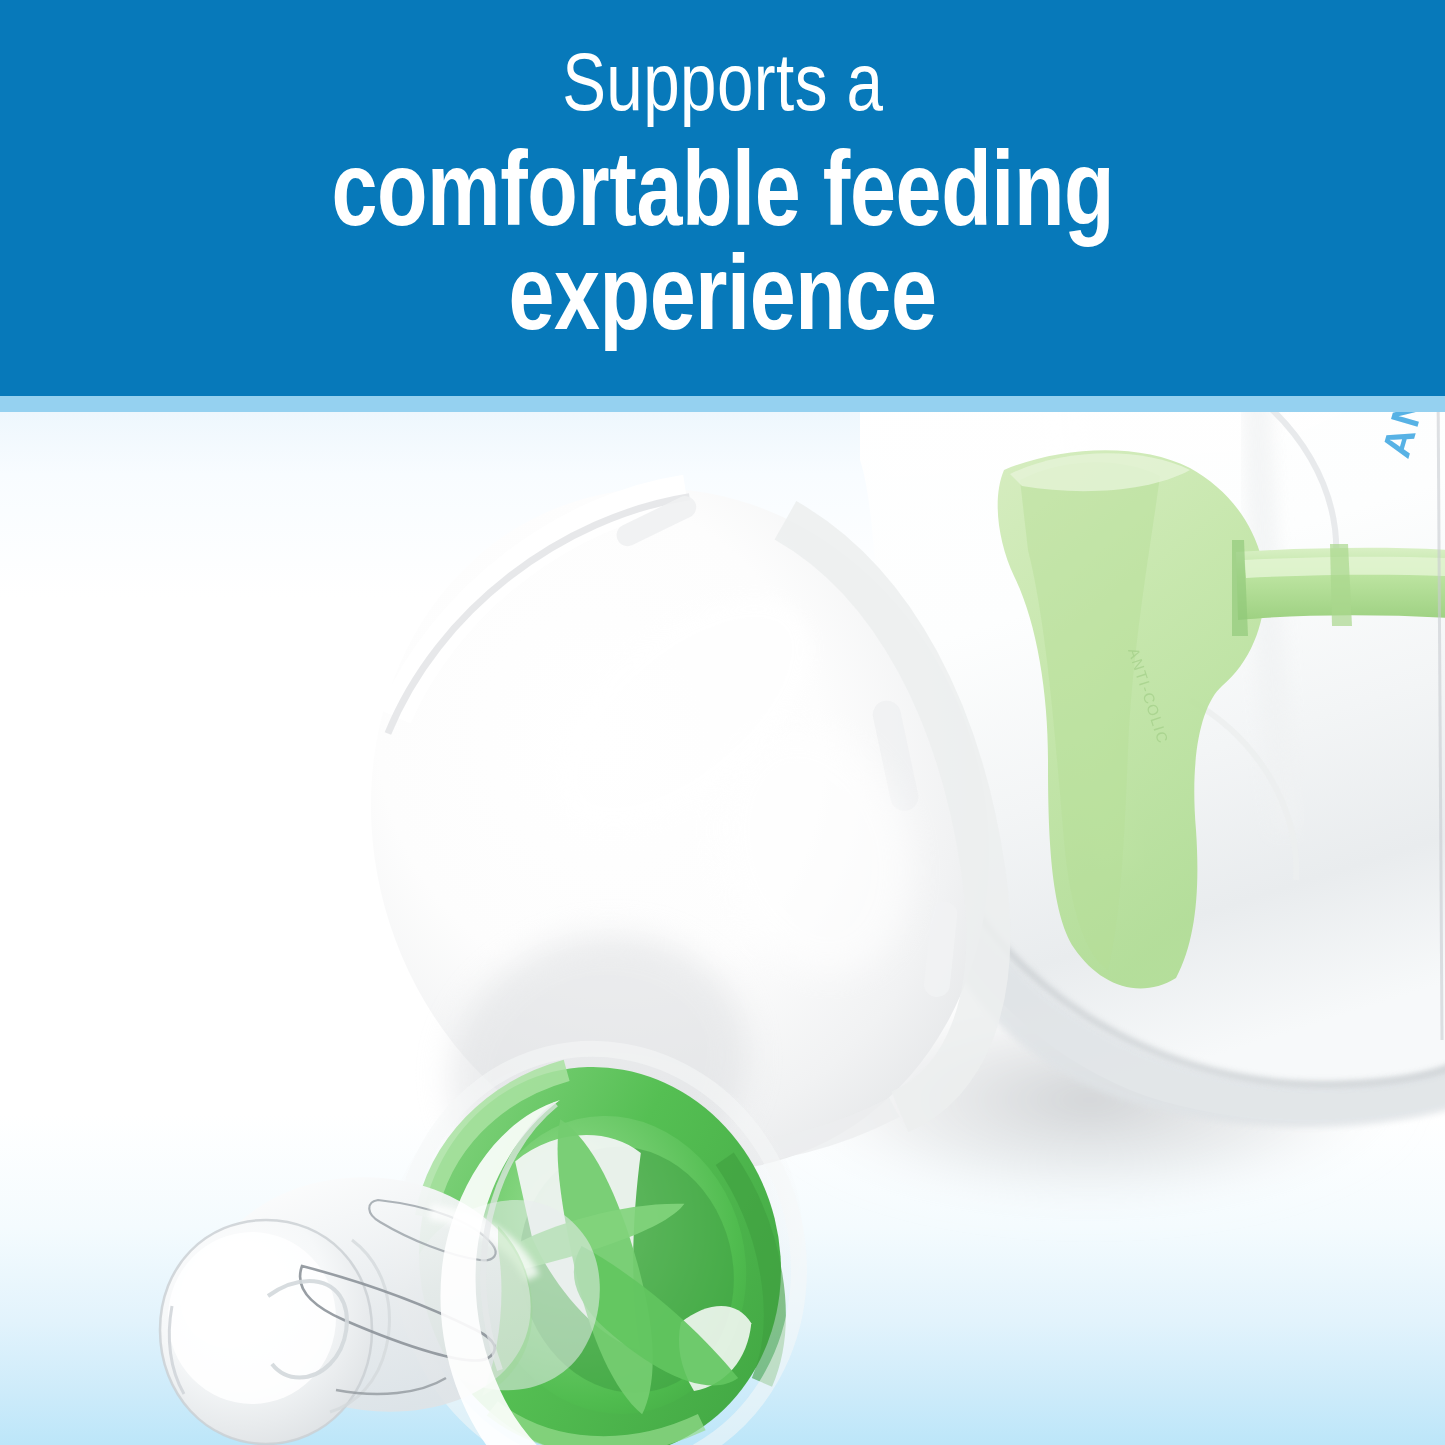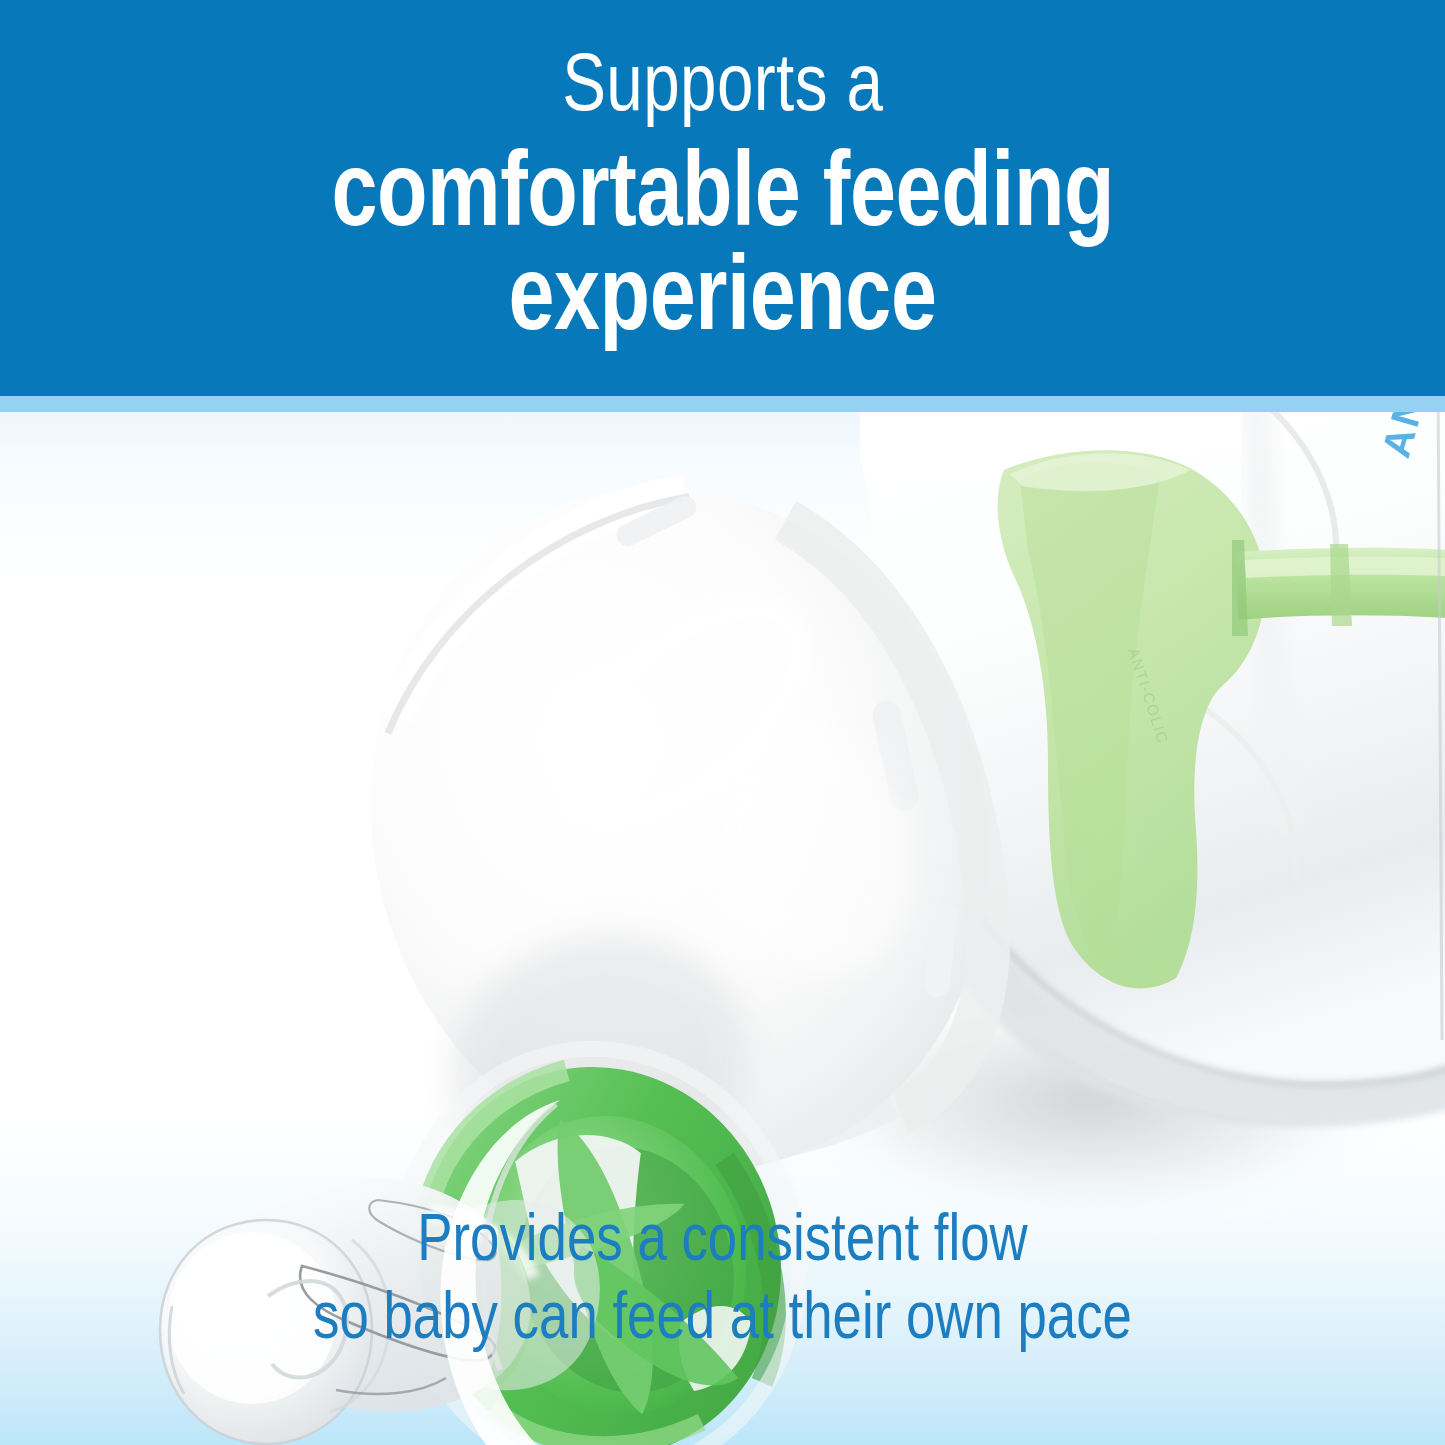--- a/index.html
+++ b/index.html
@@ -397,18 +397,14 @@
       <g>
         <path d="M560,700 C480,760 450,880 500,990 C540,1078 640,1130 748,1122
                  C700,1150 600,1142 532,1092 C452,1034 418,908 456,810
                  C478,752 516,714 560,700 Z" fill="#ffffff" opacity="0.9"></path>
         <path d="M556,704 C492,756 462,866 500,970" fill="none" stroke="#e6e8ea" stroke-width="6" opacity="0.7"></path>
       </g>
 
     </svg>
   </div>
 
-  <div class="caption-block">
-    <div class="caption-line">Provides a consistent flow</div>
-    <div class="caption-line">so baby can feed at their own pace</div>
-  </div>
 
 </div>
 
 </body></html>

